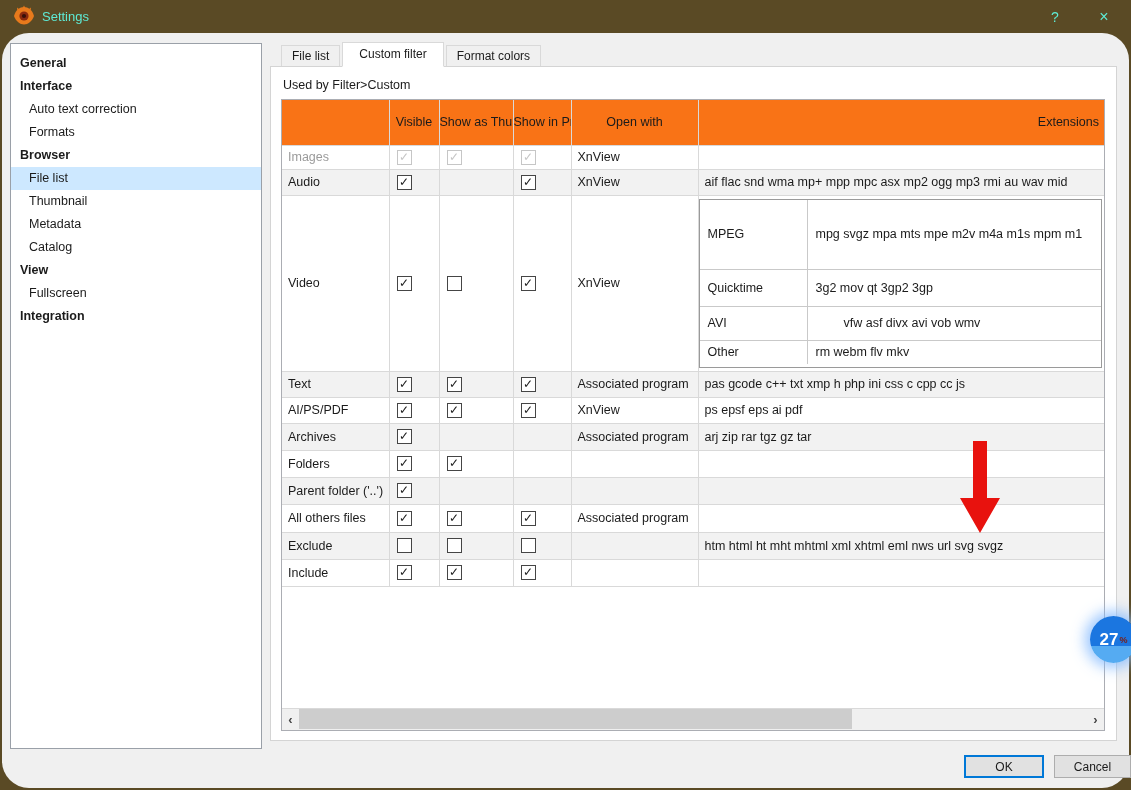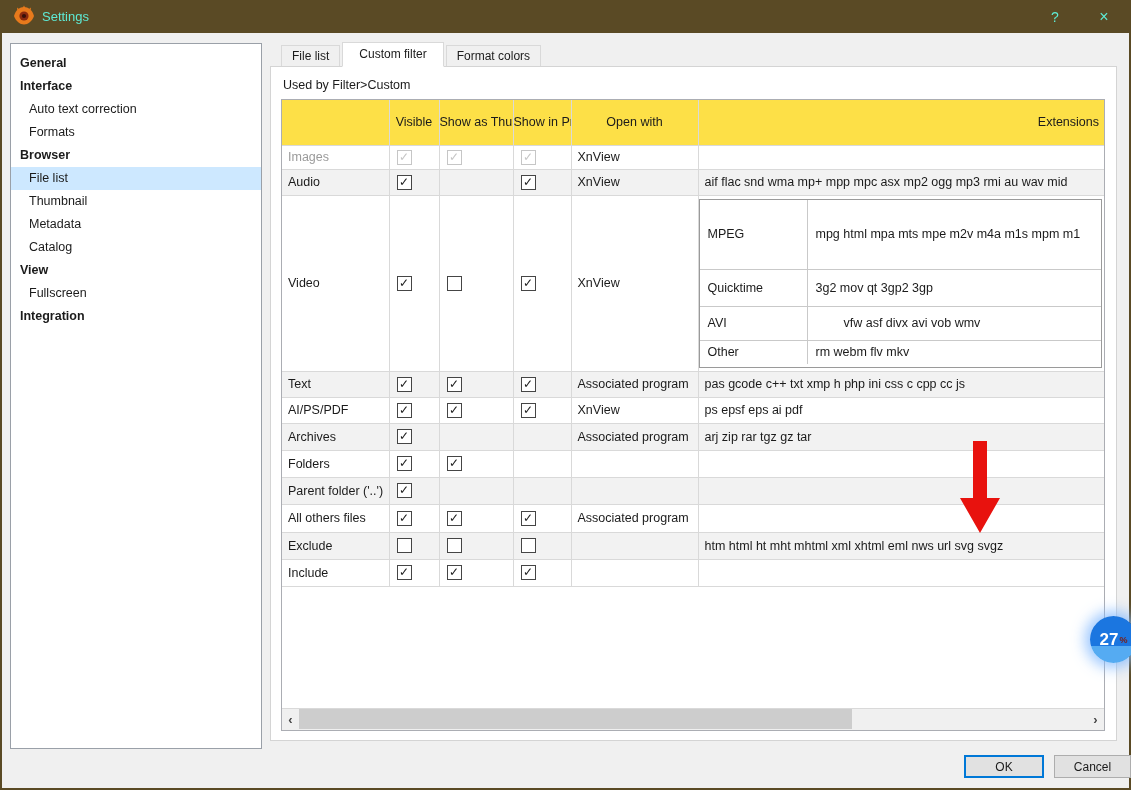--- a/index.html
+++ b/index.html
@@ -1,18 +1,18 @@
 <!DOCTYPE html>
 <html><head>
 <meta charset="utf-8">
 <style>
   html,body{margin:0;padding:0;background:#888;}
   body{font-family:"Liberation Sans",sans-serif;font-size:12px;color:#1b1b1b;}
   .window{position:relative;width:1131px;height:790px;background:#5a4a25;overflow:hidden;}
-  .win-body{position:absolute;left:2px;top:33px;right:2px;bottom:2px;background:#f0f0f0;}
+  .win-body{position:absolute;left:2px;top:33px;right:2px;bottom:2px;background:#f0f0f0;border-radius:27px;}
   
   .titlebar{position:absolute;left:0;top:0;width:100%;height:33px;color:#5eead4;}
   .app-icon{position:absolute;left:13px;top:5px;width:22px;height:22px;}
   .win-title{position:absolute;left:42px;top:0;height:33px;line-height:33px;font-size:13px;}
   .tb-btn{position:absolute;top:0;width:46px;height:33px;display:flex;align-items:center;justify-content:center;font-size:14px;cursor:default;}
   .tb-help{left:1032px;}
   .tb-close{left:1081px;font-size:16px;}
   
   .sidebar{position:absolute;left:8px;top:10px;width:252px;height:706px;background:#fff;border:1px solid #9aa0a8;box-sizing:border-box;padding-top:8px;overflow:hidden;}
   .side-item{height:23px;line-height:23px;padding-left:9px;font-size:12.5px;}
@@ -23,21 +23,21 @@
   .tabbar{position:absolute;left:279px;top:10px;height:23px;display:flex;align-items:flex-end;z-index:3;}
   .tab{height:20px;line-height:20px;padding:0 10px;background:#f0f0f0;border:1px solid #d9d9d9;border-bottom:none;margin-right:2px;}
   .tab.active{height:23px;line-height:23px;background:#fff;padding:0 16px;margin-bottom:-1px;border-bottom:1px solid #fff;z-index:4;}
   
   .panel{position:absolute;left:268px;top:33px;width:847px;height:675px;background:#fff;border:1px solid #d4d4d4;box-sizing:border-box;}
   .caption{position:absolute;left:281px;top:45px;font-size:12.5px;}
   
   .tablebox{position:absolute;left:279px;top:66px;width:824px;height:632px;border:1px solid #abadb3;box-sizing:border-box;background:#fff;overflow:hidden;}
   table.filter{border-collapse:collapse;table-layout:fixed;width:822px;font-size:12.5px;}
   .filter th,.filter td{border-right:1px solid #d9d9d9;border-bottom:1px solid #d9d9d9;overflow:hidden;white-space:nowrap;vertical-align:middle;padding:0;font-weight:normal;}
-  .filter th{text-align:center;background:#fde047;}
+  .filter th{text-align:center;background:#f97316;}
   .filter th:last-child{text-align:right;padding-right:5px;border-right:none;}
   .filter thead tr{height:45px;}
   .filter td.c-cat{padding-left:6px;}
   .filter td.c-open,.filter td.c-ext{padding-left:6px;}
   .filter td:last-child{border-right:none;}
   .filter tbody tr.alt{background:#f2f2f2;}
   .filter tr.disabledrow td.c-cat{color:#9b9b9b;margin-left:16px;}
   .cb{display:inline-block;box-sizing:border-box;width:15px;height:15px;line-height:13px;border:1px solid #454545;background:#fff;text-align:center;font-size:12px;margin-left:7px;vertical-align:middle;color:#222;}
   .cb.disabled{border-color:#c6c6c6;color:#c6c6c6;}
   td.c-videoext{position:relative;}
@@ -147,21 +147,21 @@
             <tr class="" style="height: 176px;">
               <td class="c-cat">Video</td>
               <td class="c-cb"><span class="cb checked">✓</span></td>
               <td class="c-cb"><span class="cb unchecked"></span></td>
               <td class="c-cb"><span class="cb checked">✓</span></td>
               <td class="c-open">XnView</td>
               <td class="c-ext c-videoext">
                 <div class="subwrap">
                   <div class="subrow" style="height: 70px;">
                     <div class="subname">MPEG</div>
-                    <div class="subext">mpg html mpa mts mpe m2v m4a m1s mpm m1</div>
+                    <div class="subext">mpg svgz mpa mts mpe m2v m4a m1s mpm m1</div>
                   </div>
                   <div class="subrow" style="height: 37px;">
                     <div class="subname">Quicktime</div>
                     <div class="subext">3g2 mov qt 3gp2 3gp</div>
                   </div>
                   <div class="subrow" style="height: 34px; gap: 28px;">
                     <div class="subname">AVI</div>
                     <div class="subext">vfw asf divx avi vob wmv</div>
                   </div>
                   <div class="subrow" style="height: 23px;">

